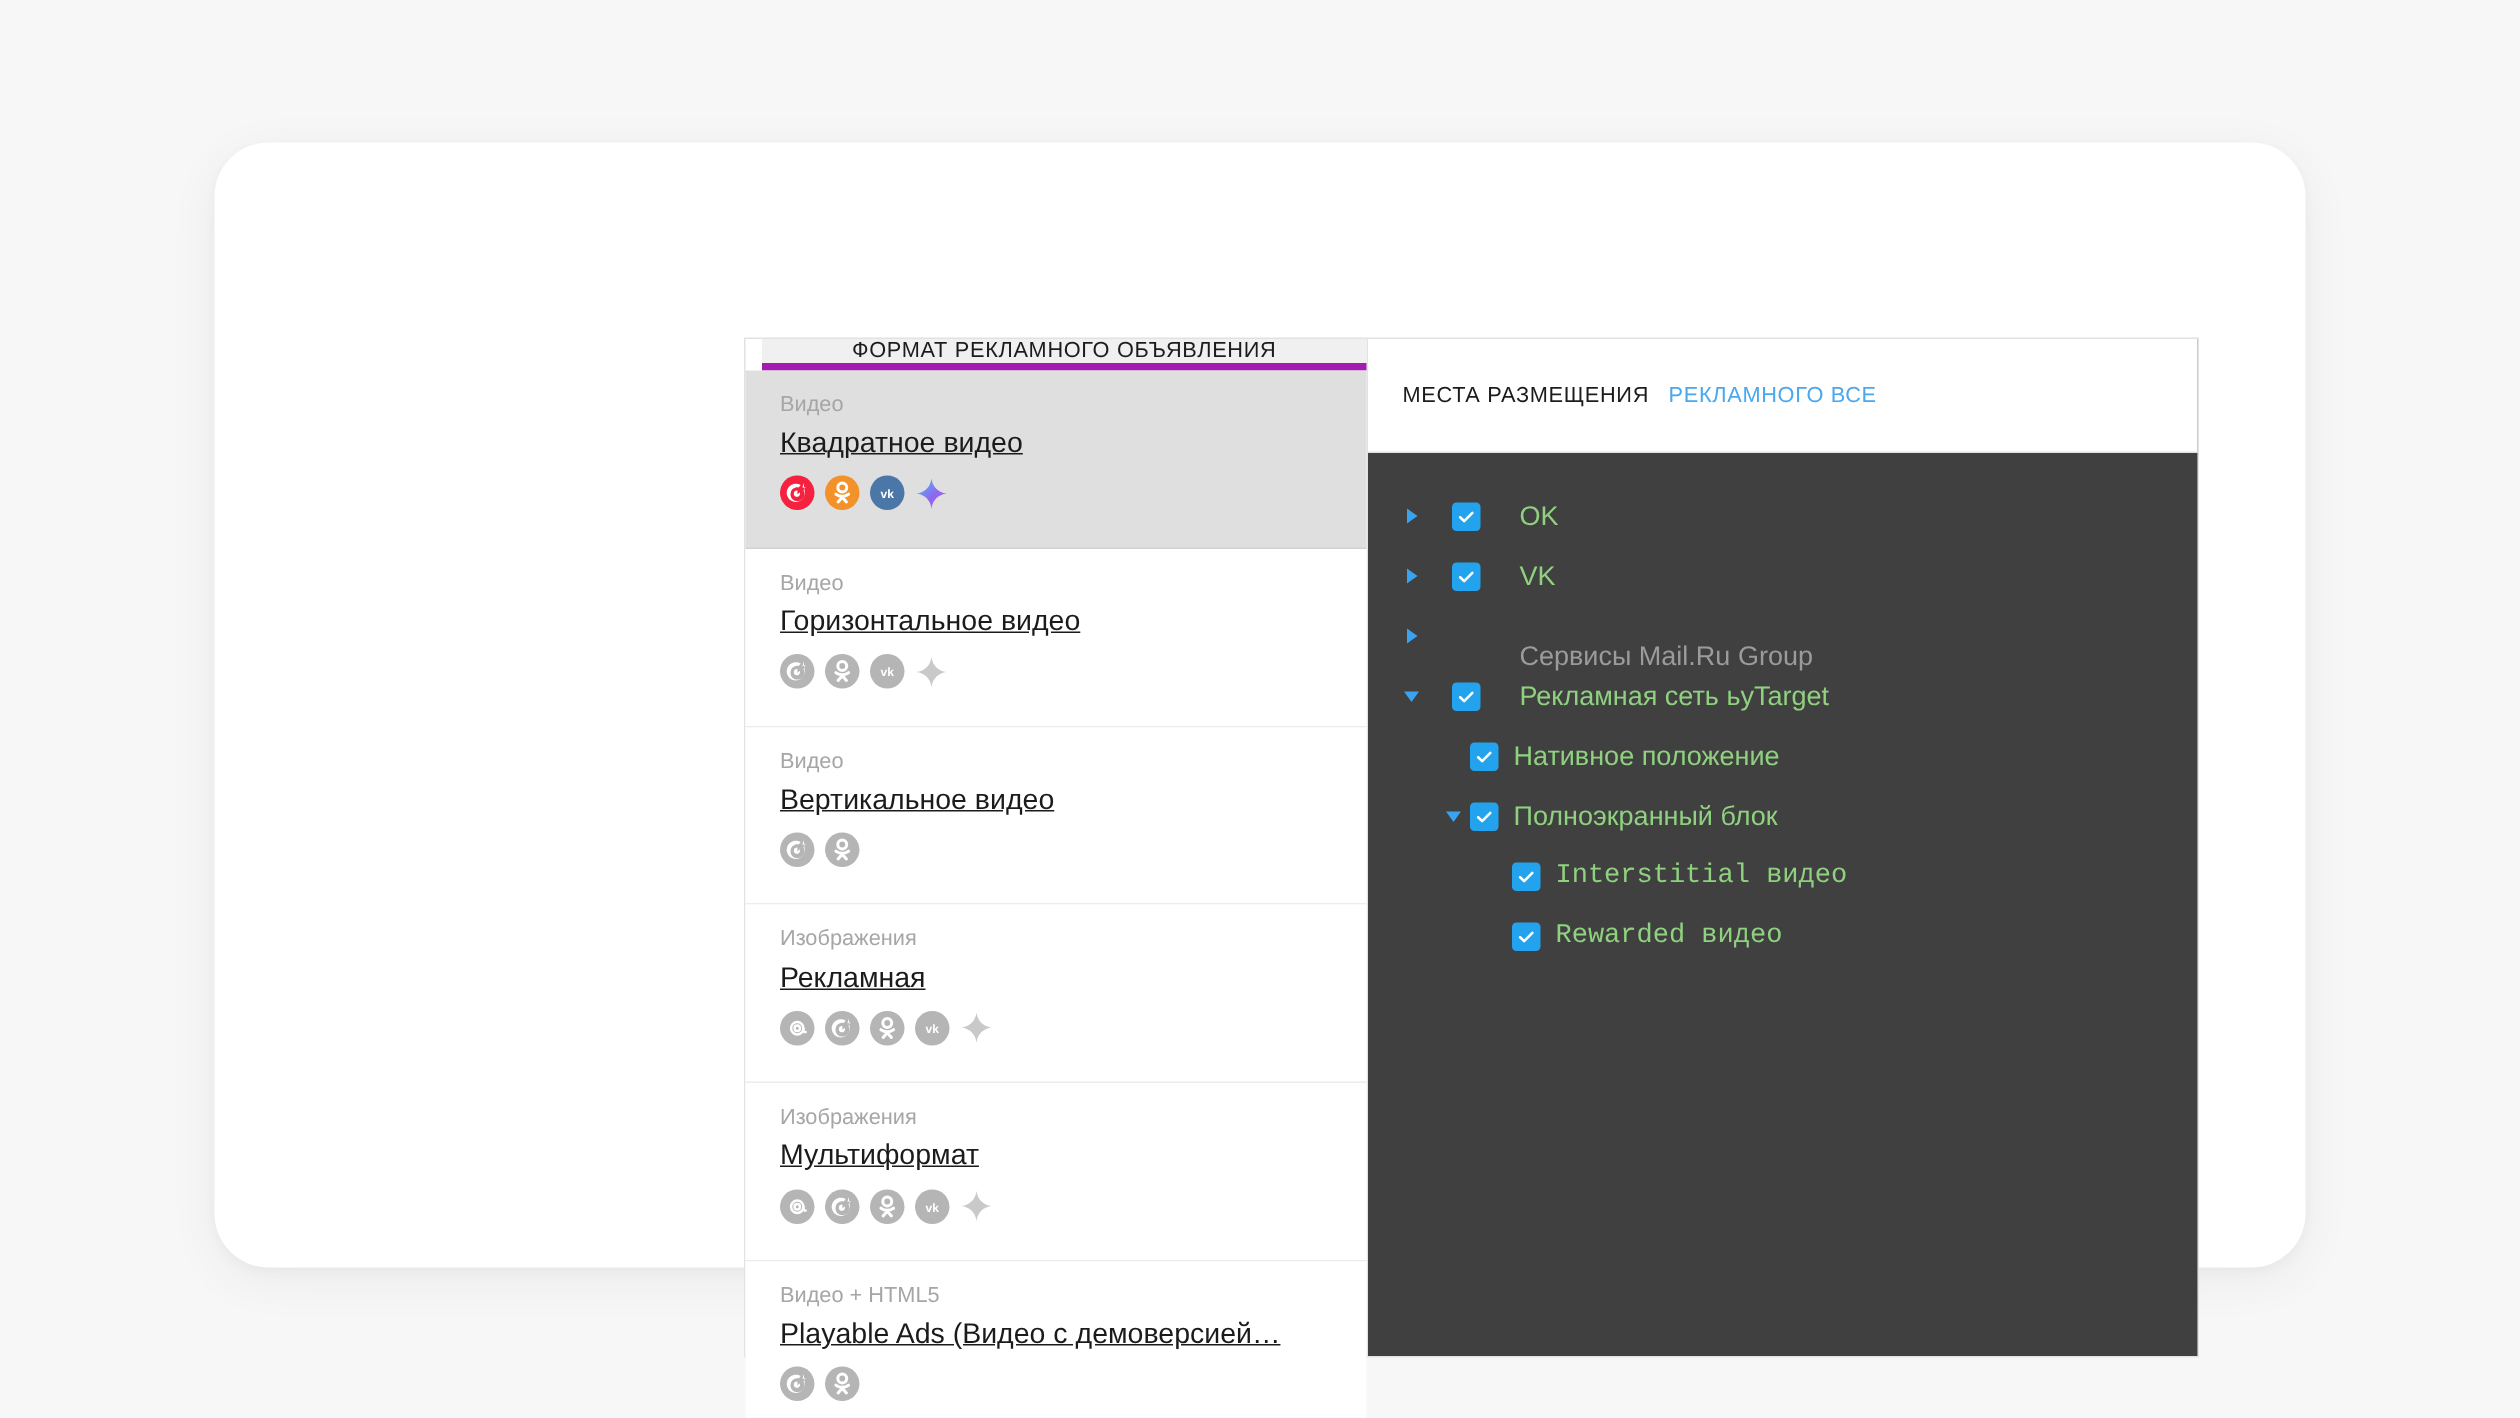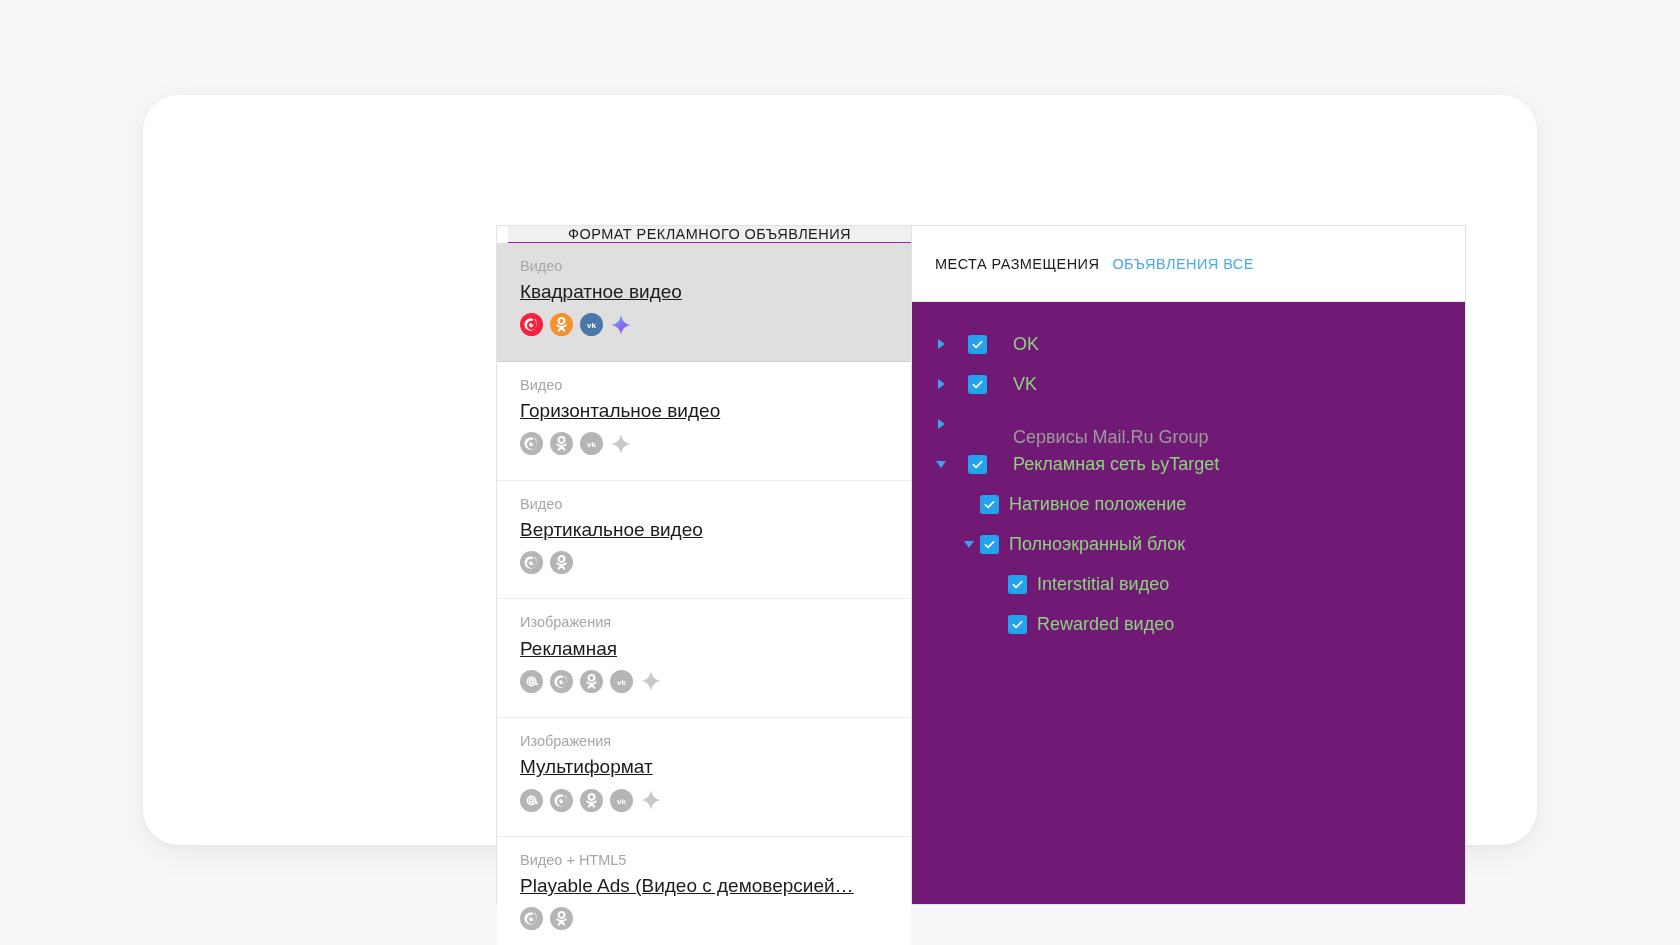--- a/index.html
+++ b/index.html
@@ -34,26 +34,26 @@
   .col-left {
     width: 415px;
     border-right: 1px solid #e2e2e2;
     display: flex;
     flex-direction: column;
   }
   .col-right {
     flex: 1;
     display: flex;
     flex-direction: column;
-    background: #701a75;
+    background: #404040;
   }
   .head-left {
     height: 76px;
     background: #f0f0f0;
-    border-bottom: 1px solid #a21caf;
+    border-bottom: 5px solid #a21caf;
     display: flex;
     align-items: center;
     justify-content: center;
     margin-left: 11px;
   }
   .head-left .htxt {
     font-size: 14.5px;
     letter-spacing: .45px;
     color: #1c1c1c;
     font-weight: 400;
@@ -158,21 +158,21 @@
   .cb.hidden { background: transparent; }
   .cb svg { display: block; }
   .tlabel {
     font-size: 18px;
     color: #8fd17f;
     white-space: nowrap;
   }
   .tlabel.muted { color: #9b9b9b; margin-top: 26px; }
   .pad-1 { padding-left: 0px; gap: 16px; }
   .pad-2 { padding-left: 28px; }
-  .pad-3 { padding-left: 56px; }
+  .pad-3 { padding-left: 56px; font-family: Liberation Mono, monospace; }
 </style>
 </head>
 <body>
 
 <div class="page">
   <div class="card">
 
     <div class="table">
 
       <div class="col-left">
@@ -340,21 +340,21 @@
                   </svg>
                 </span>
               </div>
             </div>
           </div>
       </div>
 
       <div class="col-right">
         <div class="head-right">
           <span class="htxt">МЕСТА РАЗМЕЩЕНИЯ</span>
-          <span class="expand">ОБЪЯВЛЕНИЯ ВСЕ</span>
+          <span class="expand">РЕКЛАМНОГО ВСЕ</span>
         </div>
         <div class="tree" id="placement-tree">
             <div class="tnode pad-1">
               <span class="tri">
                 <span class="glyph"></span>
               </span>
               <span class="cb">
                 <svg viewBox="0 0 16 16" width="13" height="13">
                   <path d="M3 8.4 L6.3 11.6 L13 4.8" fill="none" stroke="#ffffff" stroke-width="2.1" stroke-linecap="round" stroke-linejoin="round"></path>
                 </svg>

